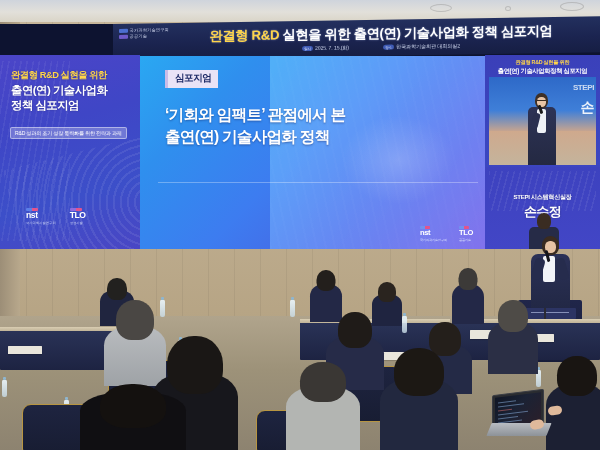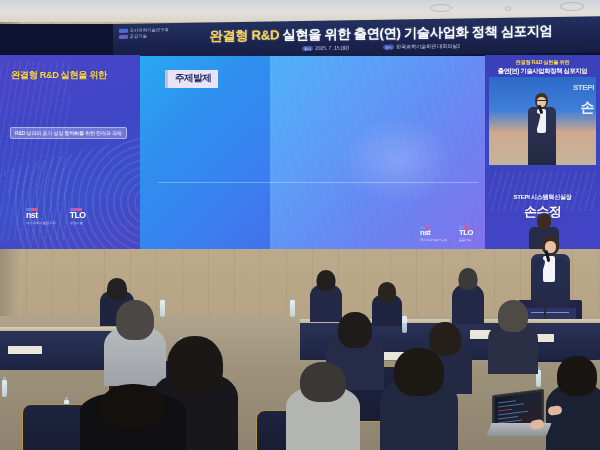--- a/index.html
+++ b/index.html
@@ -437,39 +437,45 @@
           <span class="bpill">장소</span>
           <span>한국과학기술회관 대회의실2</span>
         </div>
       </div>
     </div>
 
     <div class="panel-left">
       <div class="pl-swirl2"></div>
       <div class="pl-swirl"></div>
       <div class="pl-l1">완결형 R&amp;D 실현을 위한</div>
+      <div class="pl-l2">
+        <span>출연(연) 기술사업화</span><br><span>정책 심포지엄</span>
+      </div>
       <div class="pl-tag">R&amp;D 성과의 조기 성장 동력화를 위한 전략과 과제</div>
       <div class="pl-logos">
         <div class="plogo">
           <span class="mark"></span>
           <span class="big">nst</span>
           <span class="cap">국가과학기술연구회</span>
         </div>
         <div class="plogo tlo">
           <span class="mark"></span>
           <span class="big">TLO</span>
           <span class="cap">공공기술</span>
         </div>
       </div>
     </div>
 
     <div class="slide">
       <div class="slide-photo"></div>
       <div class="slide-glow"></div>
-      <div class="slide-label">주제발제</div>
+      <div class="slide-label">심포지엄</div>
+      <div class="slide-title">
+        <span>‘기회와 임팩트’ 관점에서 본</span><br><span>출연(연) 기술사업화 정책</span>
+      </div>
       <div class="slide-rule"></div>
       <div class="slide-logos">
         <div class="slogo">
           <span class="mark"></span>
           <span class="big">nst</span>
           <span class="cap">국가과학기술연구회</span>
         </div>
         <div class="slogo">
           <span class="mark"></span>
           <span class="big">TLO</span>

